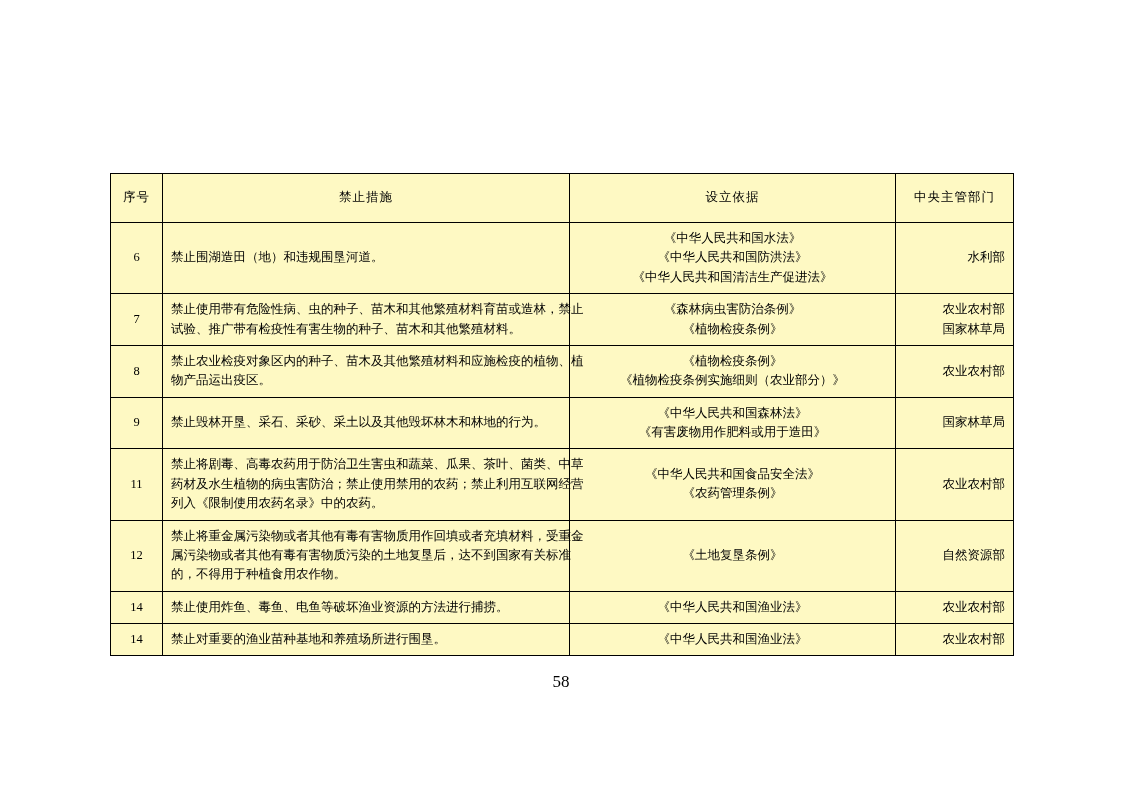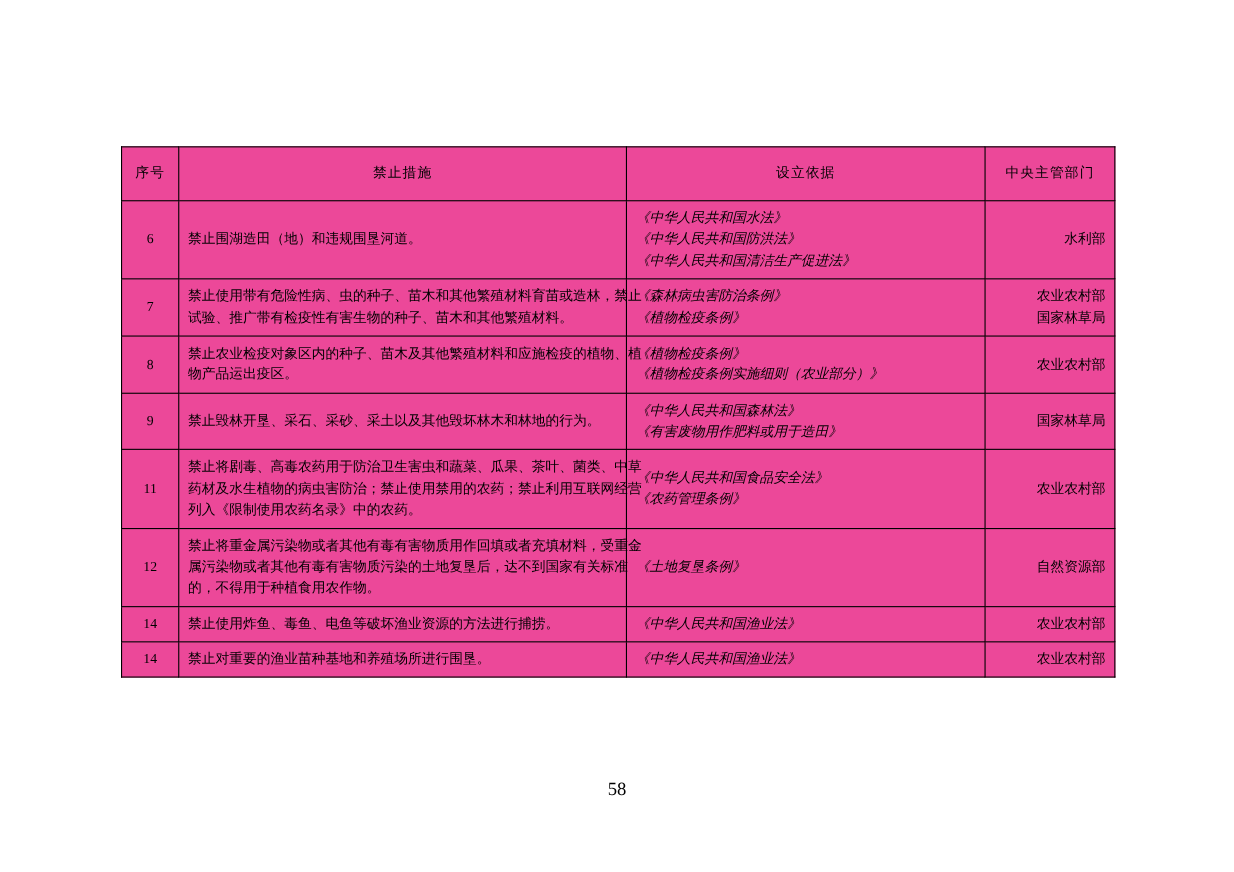--- a/index.html
+++ b/index.html
@@ -23,21 +23,22 @@
   .table-wrap {
     position: absolute;
     left: 110px;
     top: 133px;
     width: 903px;
   }
   table.doc-table {
     border-collapse: collapse;
     width: 903px;
     table-layout: fixed;
-    background: #ec4899;
+    background: #fef9c3;
+    margin-top: 40px;
   }
   table.doc-table td, table.doc-table th {
     border: 1px solid #000000;
     vertical-align: middle;
     padding: 6px 8px;
     font-size: 12.5px;
     line-height: 1.55;
     font-weight: normal;
   }
   thead th {
@@ -57,37 +58,36 @@
     text-align: center;
     font-size: 13px;
   }
   td.measure {
     text-align: justify;
     text-justify: inter-ideograph;
     padding-left: 10px;
     padding-right: 10px;
   }
   td.basis {
-    text-align: left;
+    text-align: center;
     padding-left: 10px;
-    font-style: italic;
   }
   td.dept {
     text-align: right;
     padding-left: 14px;
   }
   .line {
     display: block;
     white-space: nowrap;
   }
   .page-number {
     position: absolute;
     left: 0;
     right: 0;
-    top: 708px;
+    top: 672px;
     text-align: center;
     font-size: 17px;
     font-family: "Liberation Serif", "DejaVu Serif", serif;
   }
 </style>
 </head>
 <body>
 
 <div class="page">
 

